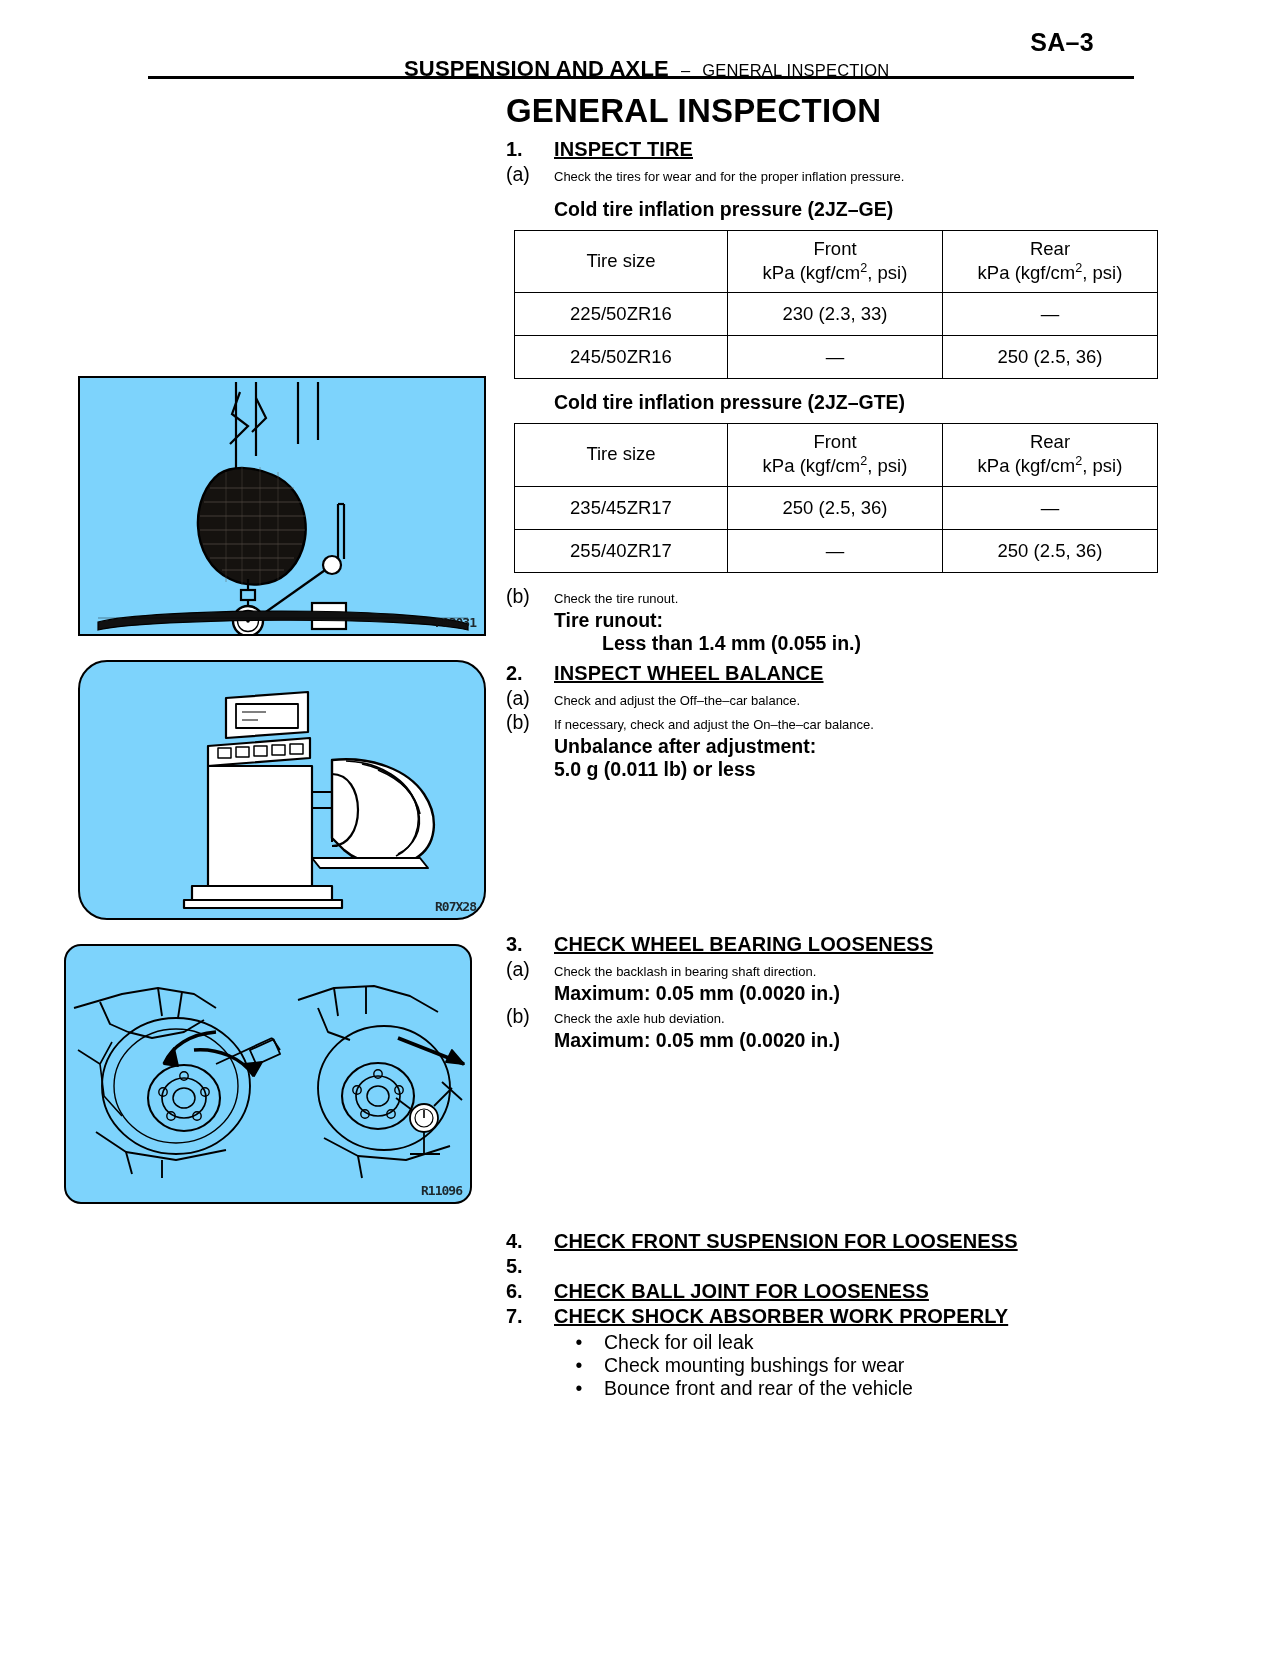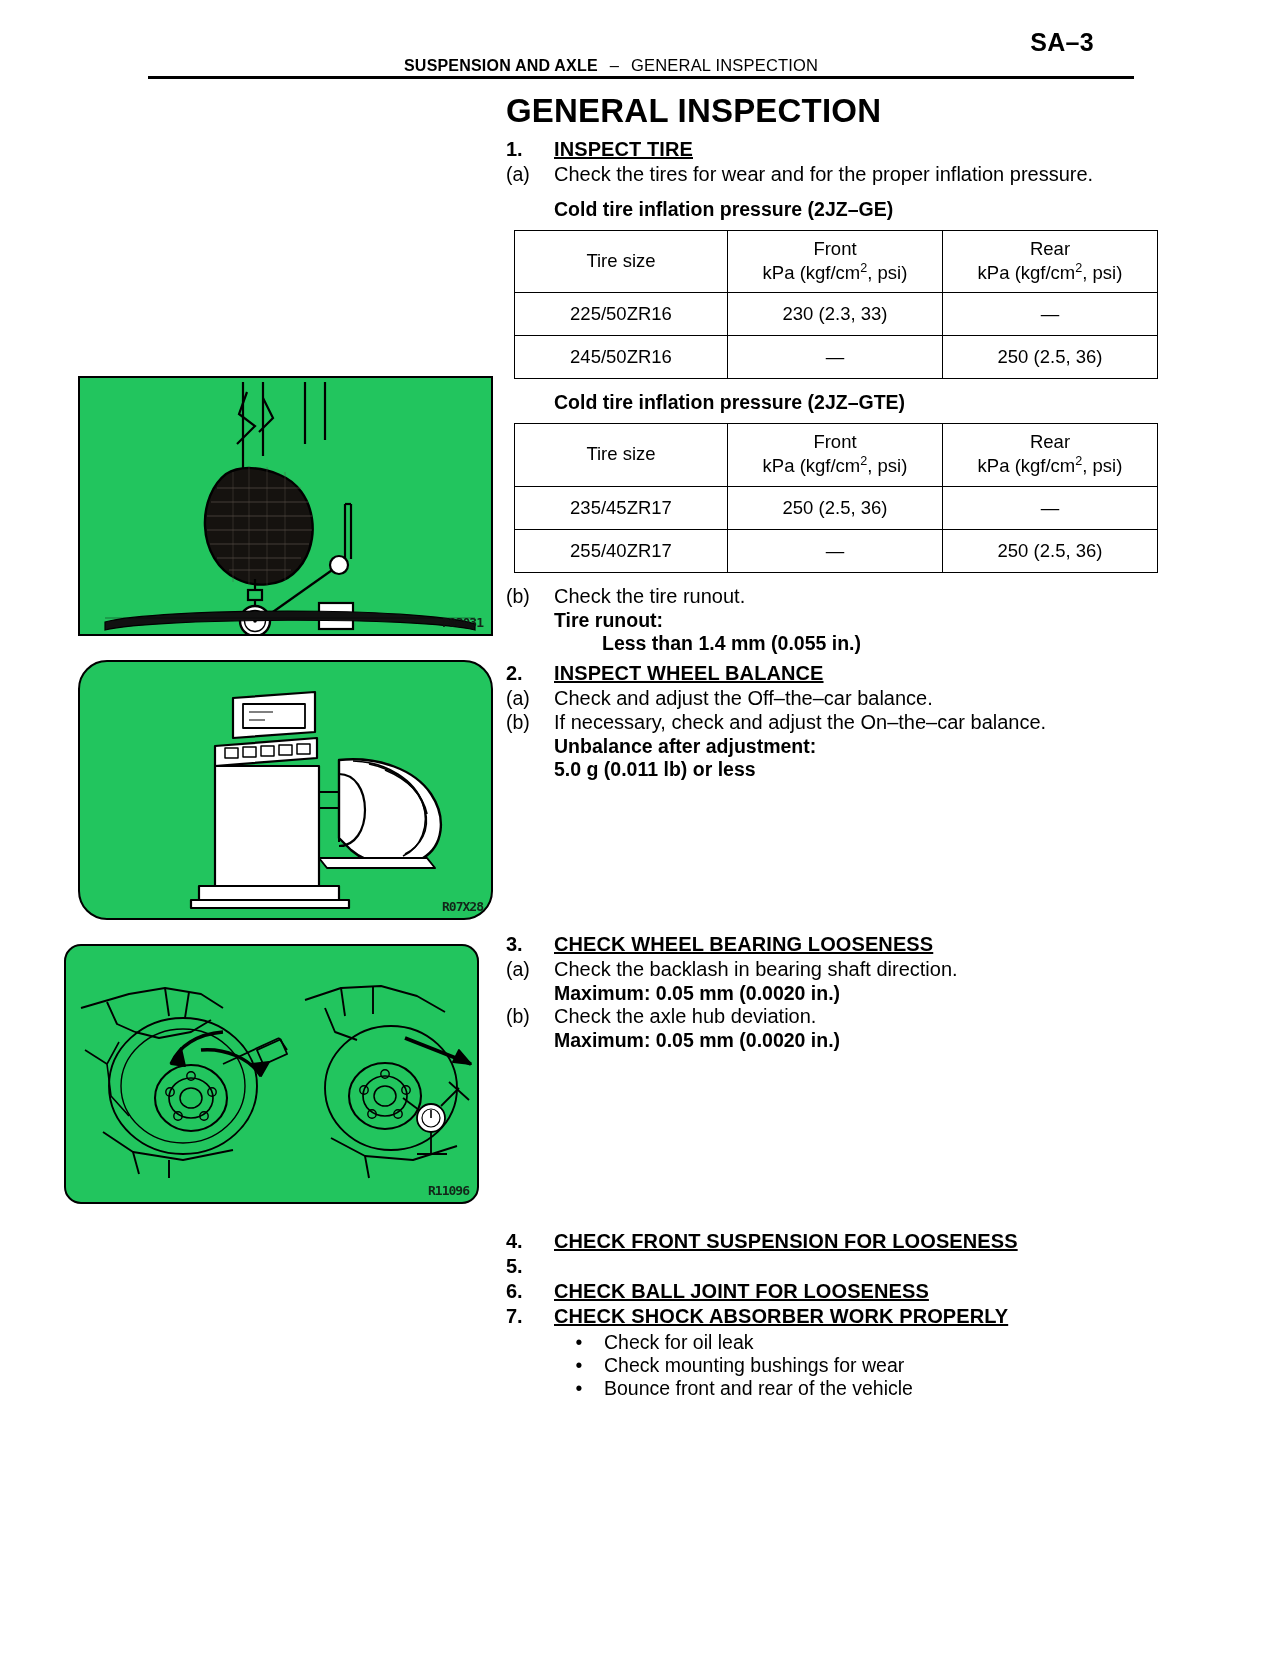--- a/index.html
+++ b/index.html
@@ -35,21 +35,21 @@
   .header-line-wrap {
     position: absolute;
     left: 148px;
     top: 56px;
     width: 986px;
     display: flex;
     align-items: baseline;
     gap: 0;
   }
   .header-section {
-    font-size: 16px;
+    font-size: 22px;
     font-weight: bold;
     letter-spacing: 0.2px;
     margin-left: 256px;
   }
   .header-dash {
     font-size: 16.5px;
     margin: 0 12px;
   }
   .header-topic {
     font-size: 16.5px;
@@ -104,21 +104,21 @@
     display: flex;
     align-items: baseline;
     margin-bottom: 1px;
   }
   .sub-label {
     width: 48px;
     flex: 0 0 48px;
     font-size: 19.5px;
   }
   .sub-text {
-    font-size: 20px;
+    font-size: 13px;
   }
 
   .spec-bold {
     margin-left: 48px;
     font-size: 19.5px;
     font-weight: bold;
   }
   .spec-bold-indent {
     margin-left: 96px;
     font-size: 19.5px;
@@ -178,23 +178,22 @@
     position: absolute;
     left: 506px;
     top: 1230px;
     width: 640px;
   }
 
   
   .figure-box {
     position: absolute;
     border: 2.4px solid #000;
-    background: #22c55e;
+    background: #7dd3fc;
     overflow: hidden;
-    padding-left: 7px;
   }
   #figure-1 { left: 78px; top: 376px; width: 404px; height: 256px; }
   #figure-2 { left: 78px; top: 660px; width: 404px; height: 256px; border-radius: 29px; }
   #figure-3 { left: 64px; top: 944px; width: 404px; height: 256px; border-radius: 17px; }
 
   .figure-code {
     position: absolute;
     right: 8px;
     bottom: 4px;
     font-family: "DejaVu Sans Mono", monospace;

